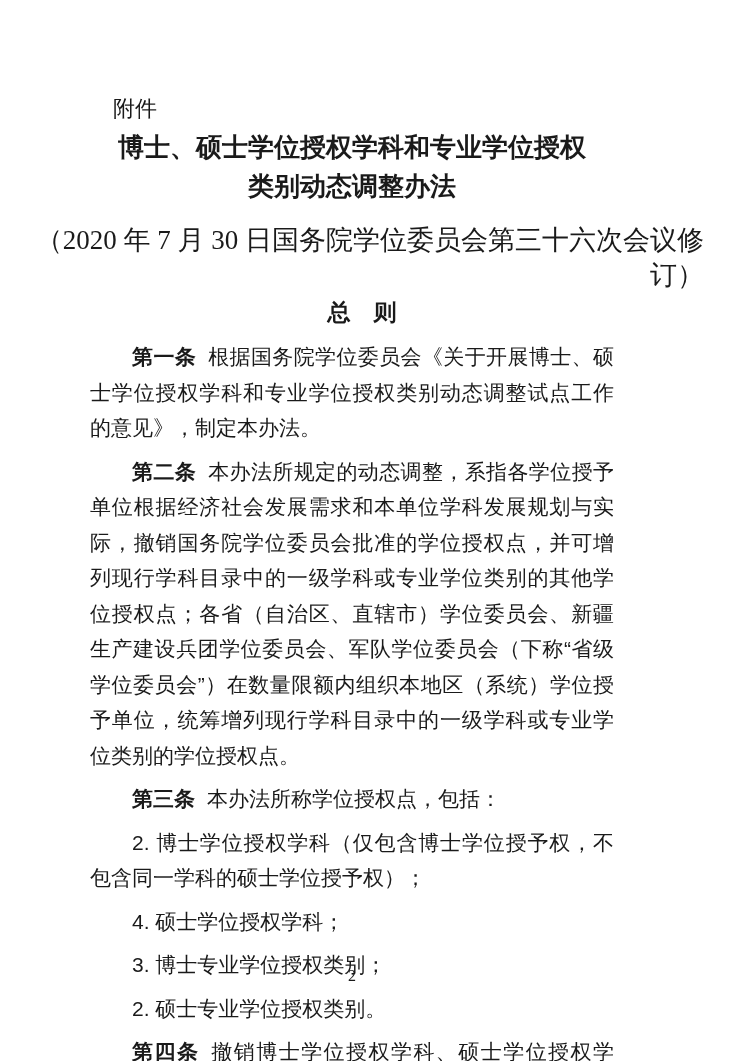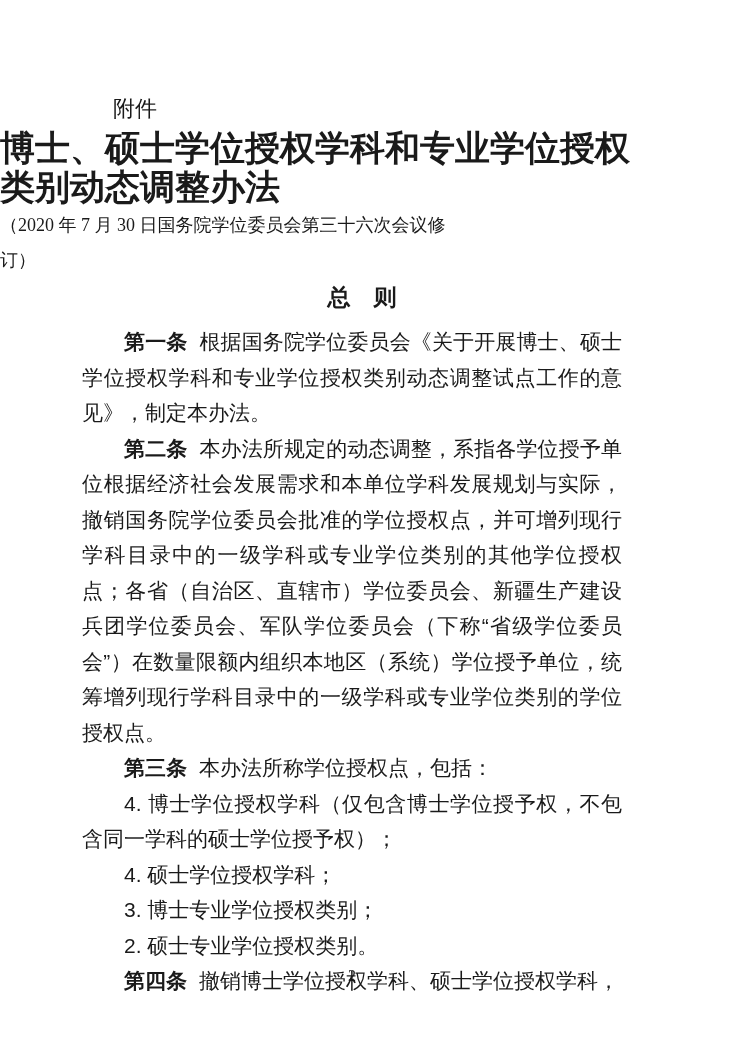--- a/index.html
+++ b/index.html
@@ -16,32 +16,32 @@
     font-family: "Liberation Sans", sans-serif;
     overflow: hidden;
   }
   .attachment {
     margin: 96px 0 0 113px;
     font-size: 22px;
     line-height: 26px;
   }
   .doc-title {
     margin: 6px 0 0 0;
-    text-align: left;
-    font-size: 35px;
+    text-align: center;
+    font-size: 26px;
     font-weight: bold;
     line-height: 39px;
   }
   .doc-title .title-line {
     display: block;
   }
   .revision {
-    margin-top: 2px;
-    text-align: left;
-    font-size: 18px;
+    margin-top: 17px;
+    text-align: right;
+    font-size: 27px;
     line-height: 35px;
     font-family: "Liberation Serif", serif;
   }
   .revision .rev-line {
     display: block;
   }
   .chapter {
     margin-top: 4px;
     text-align: center;
     font-size: 23px;
@@ -51,21 +51,21 @@
   }
   .body-text {
     margin: 12px auto 0 auto;
     width: 540px;
     font-size: 21px;
     line-height: 35.5px;
     text-align: justify;
     text-justify: inter-character;
   }
   .body-text p {
-    margin: 0;
+    margin: 8px;
     padding: 0;
     text-indent: 2em;
   }
   .article-label {
     font-weight: bold;
     padding-right: 12px;
   }
   .page-number {
     position: absolute;
     top: 966px;
@@ -97,21 +97,21 @@
   <div class="chapter">总　则</div>
 
   <div class="body-text">
 
     <p><span class="article-label">第一条</span><span>根据国务院学位委员会《关于开展博士、硕士学位授权学科和专业学位授权类别动态调整试点工作的意见》，制定本办法。</span></p>
 
     <p><span class="article-label">第二条</span><span>本办法所规定的动态调整，系指各学位授予单位根据经济社会发展需求和本单位学科发展规划与实际，撤销国务院学位委员会批准的学位授权点，并可增列现行学科目录中的一级学科或专业学位类别的其他学位授权点；各省（自治区、直辖市）学位委员会、新疆生产建设兵团学位委员会、军队学位委员会（下称“省级学位委员会”）在数量限额内组织本地区（系统）学位授予单位，统筹增列现行学科目录中的一级学科或专业学位类别的学位授权点。</span></p>
 
     <p><span class="article-label">第三条</span><span>本办法所称学位授权点，包括：</span></p>
 
-    <p><span>4. 博士学位授权学科（仅包含博士学位授予权，不包含同一学科的硕士学位授予权）；</span></p>
+    <p><span>2. 博士学位授权学科（仅包含博士学位授予权，不包含同一学科的硕士学位授予权）；</span></p>
 
     <p><span>4. 硕士学位授权学科；</span></p>
 
     <p><span>3. 博士专业学位授权类别；</span></p>
 
     <p><span>2. 硕士专业学位授权类别。</span></p>
 
     <p><span class="article-label">第四条</span><span>撤销博士学位授权学科、硕士学位授权学科，</span></p>
 
   </div>

